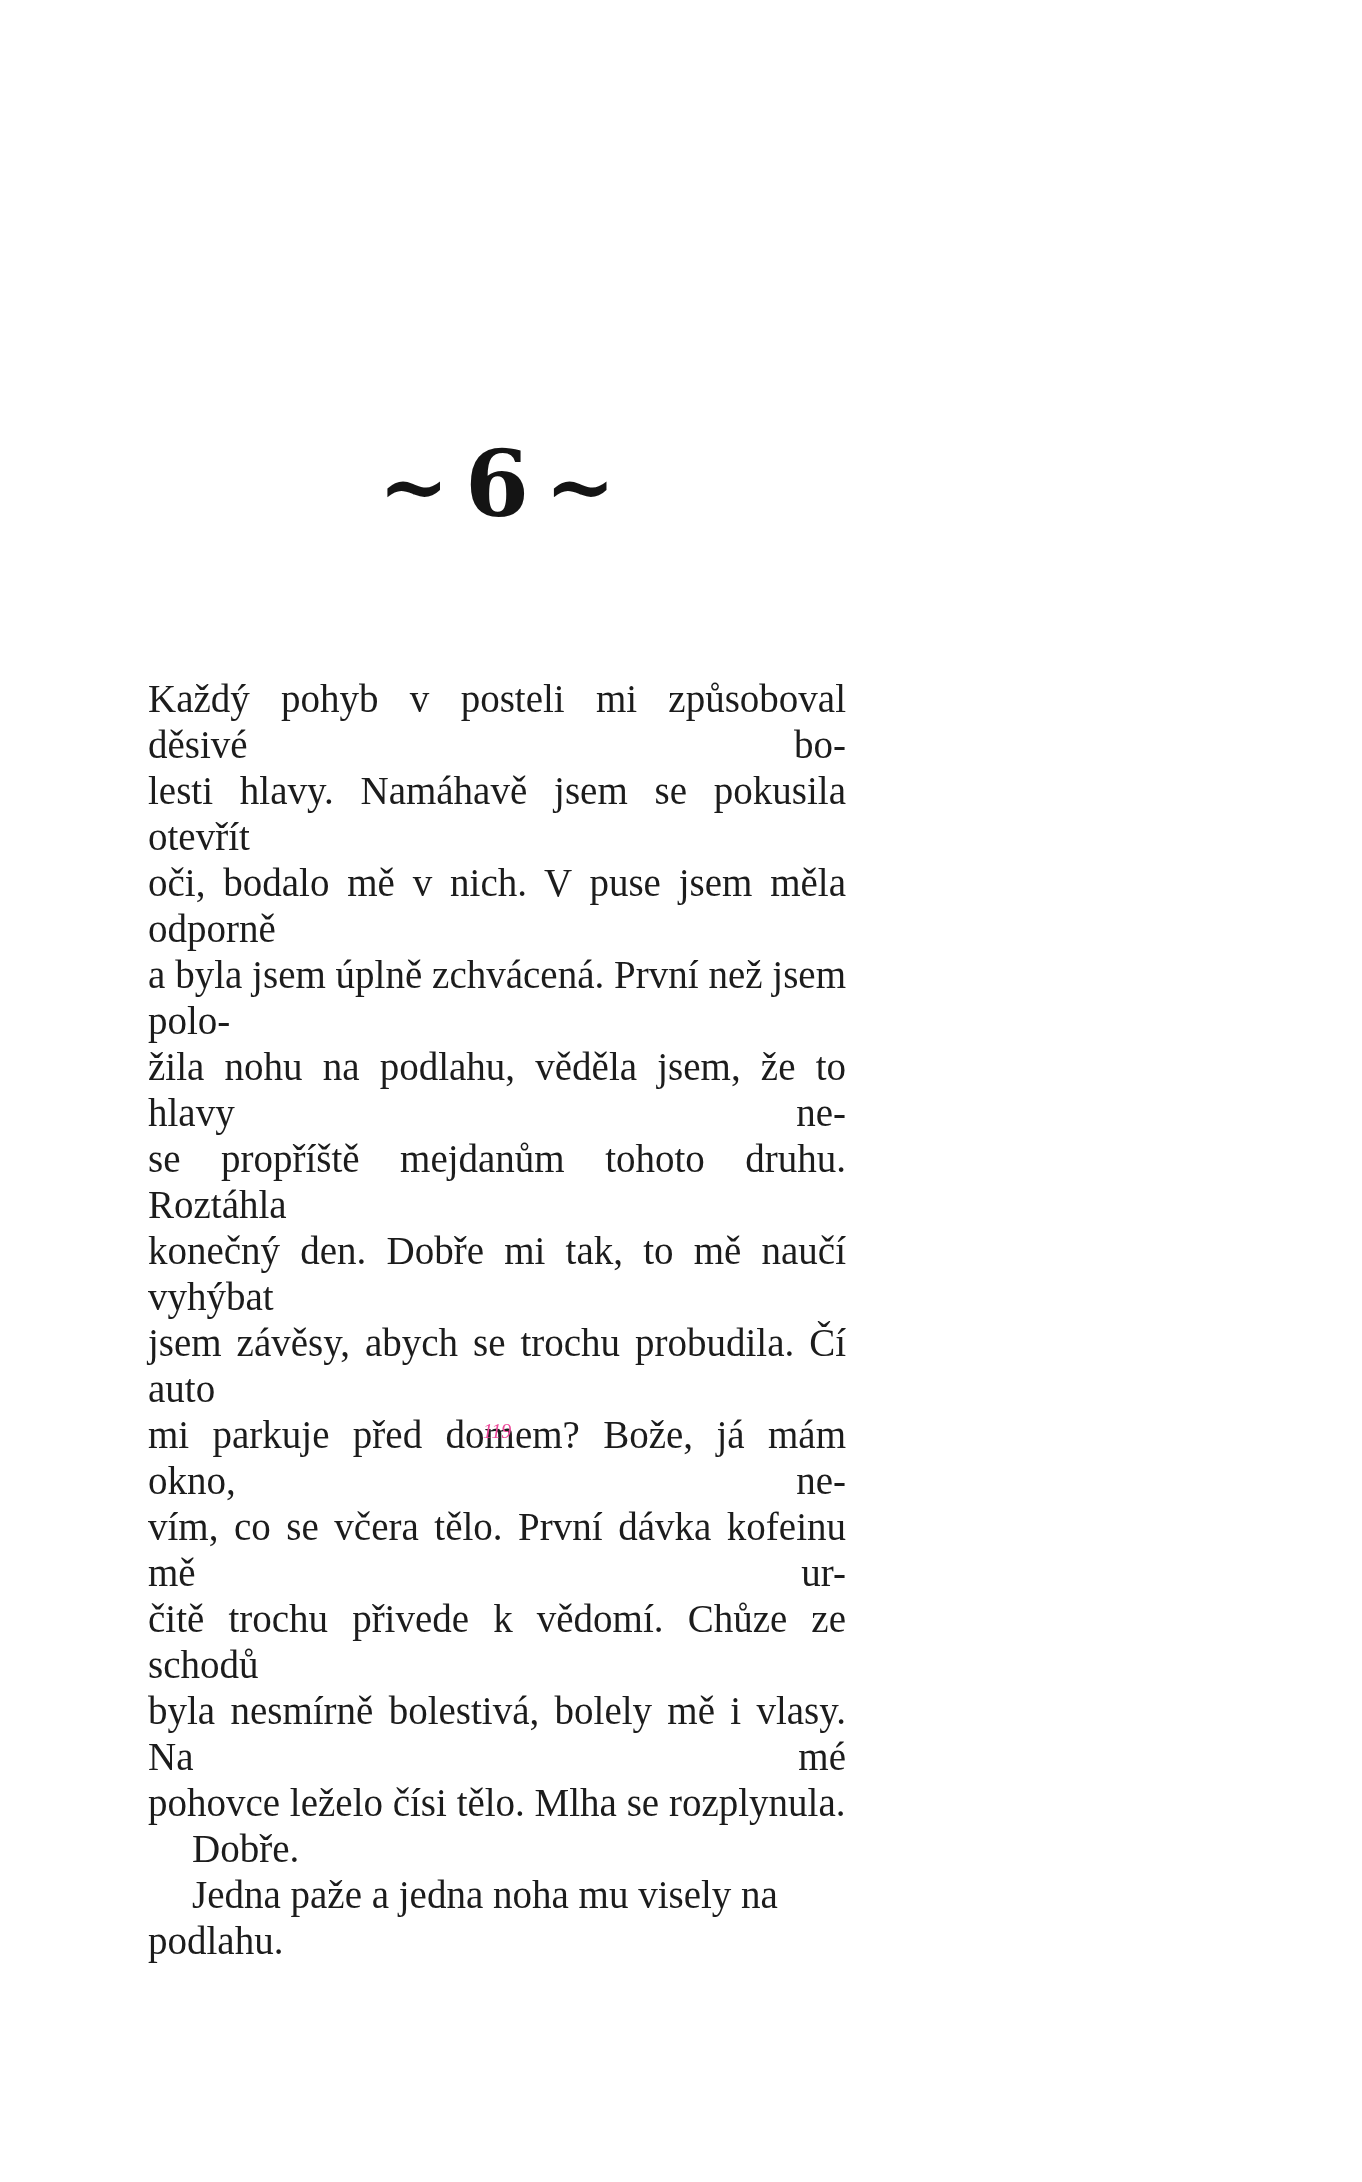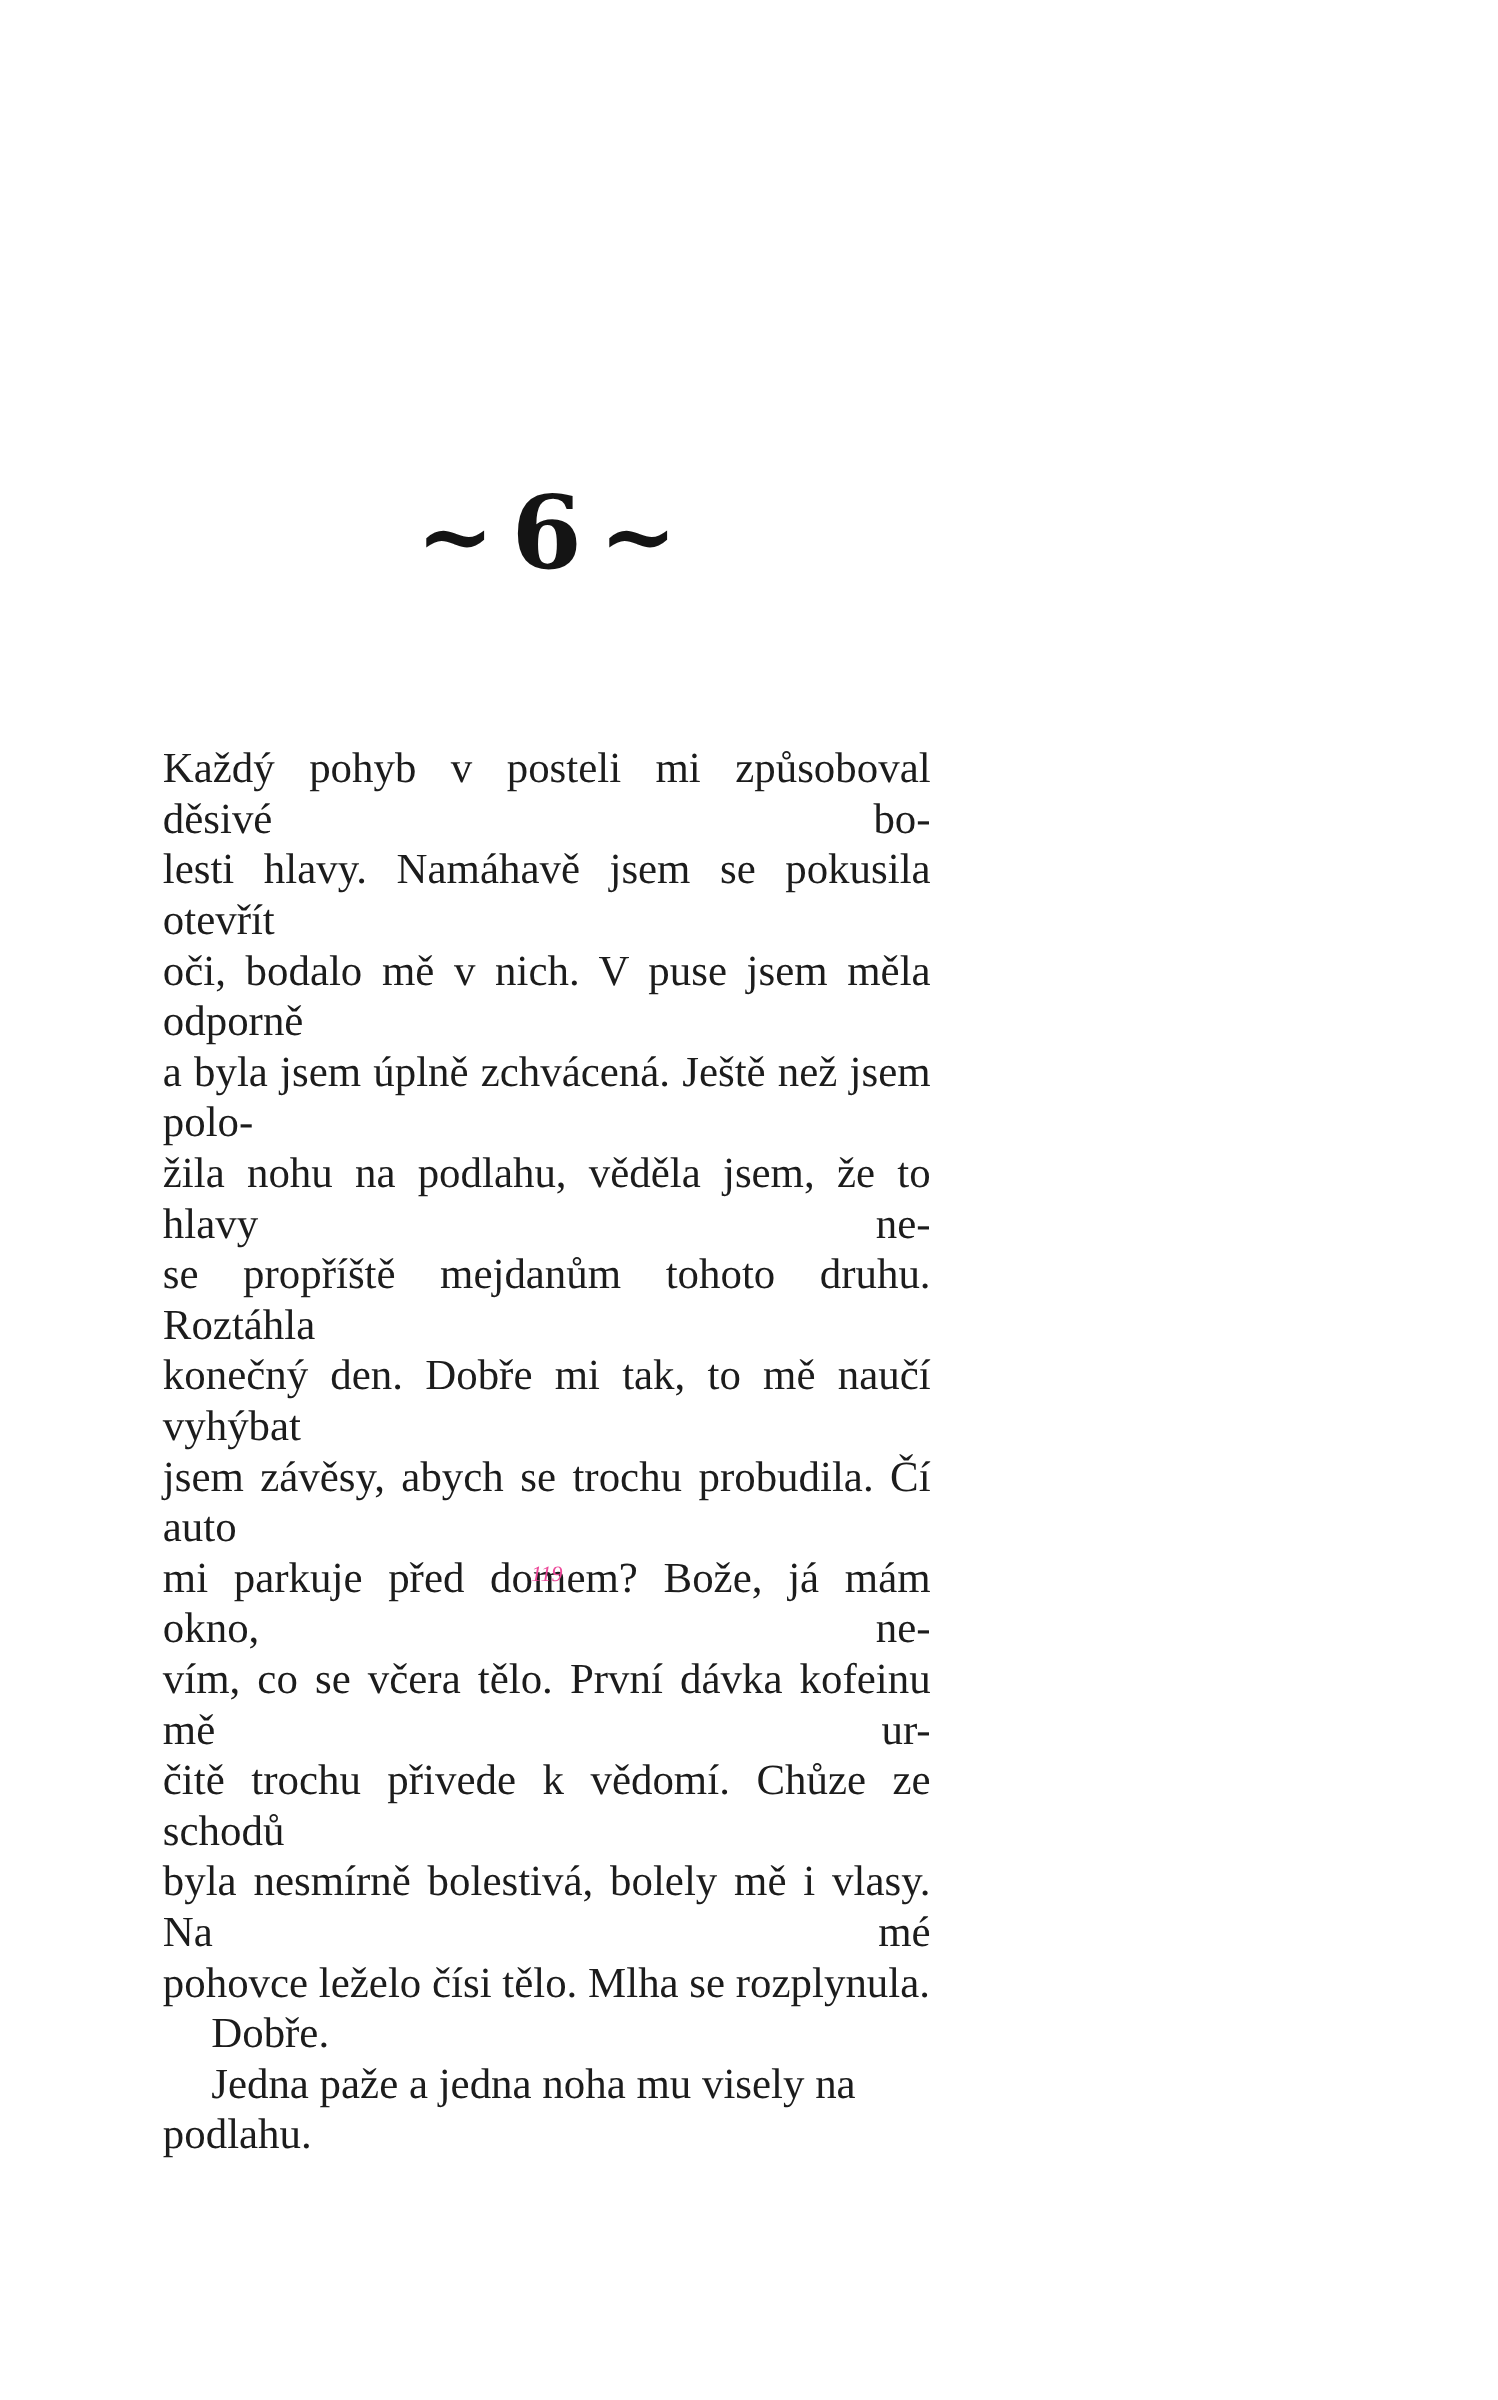--- a/index.html
+++ b/index.html
@@ -100,21 +100,21 @@
   <div class="content">
 
     <div class="chapter-heading">
       <span class="tilde">~</span><span class="chapter-number">6</span><span class="tilde">~</span>
     </div>
 
     <div class="body-text">
       <div class="line justify">Každý pohyb v posteli mi způsoboval děsivé bo-</div>
       <div class="line justify">lesti hlavy. Namáhavě jsem se pokusila otevřít</div>
       <div class="line justify">oči, bodalo mě v nich. V puse jsem měla odporně</div>
-      <div class="line justify">a byla jsem úplně zchvácená. Ještě než jsem polo-</div>
+      <div class="line justify">a byla jsem úplně zchvácená. První než jsem polo-</div>
       <div class="line justify">žila nohu na podlahu, věděla jsem, že to hlavy ne-</div>
       <div class="line justify">se propříště mejdanům tohoto druhu. Roztáhla</div>
       <div class="line justify">konečný den. Dobře mi tak, to mě naučí vyhýbat</div>
       <div class="line justify">jsem závěsy, abych se trochu probudila. Čí auto</div>
       <div class="line justify">mi parkuje před domem? Bože, já mám okno, ne-</div>
       <div class="line justify">vím, co se včera tělo. První dávka kofeinu mě ur-</div>
       <div class="line justify">čitě trochu přivede k vědomí. Chůze ze schodů</div>
       <div class="line justify">byla nesmírně bolestivá, bolely mě i vlasy. Na mé</div>
       <div class="line">pohovce leželo čísi tělo. Mlha se rozplynula.</div>
       <div class="line indent">Dobře.</div>

